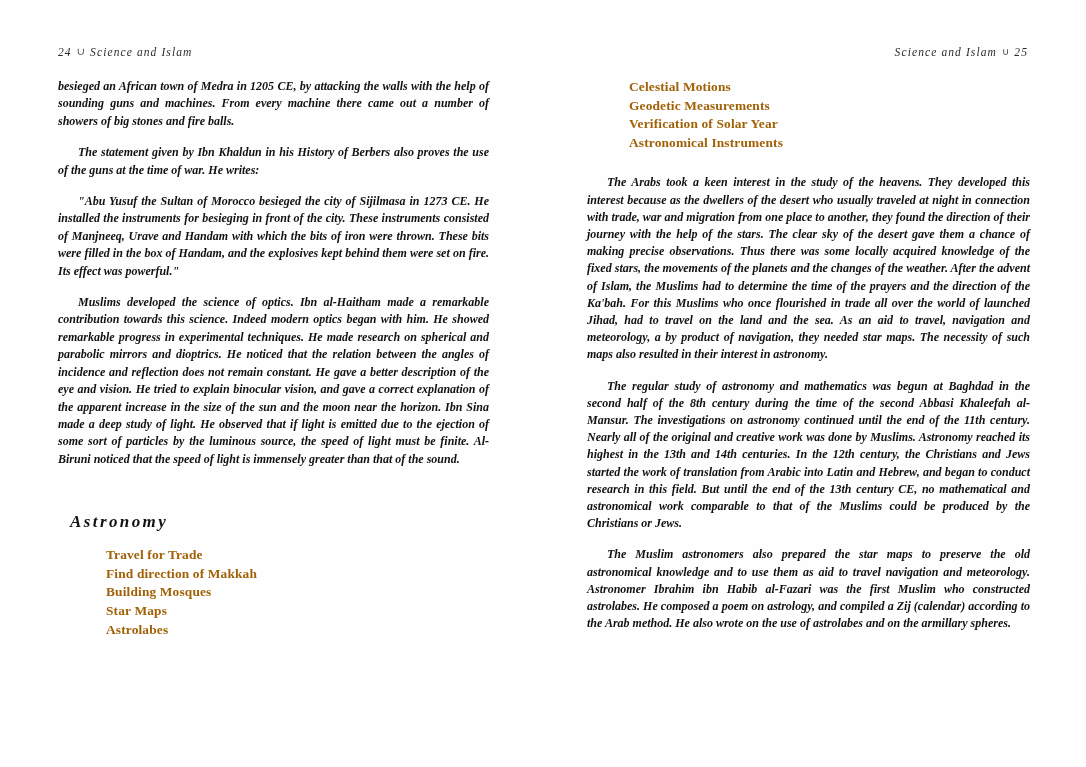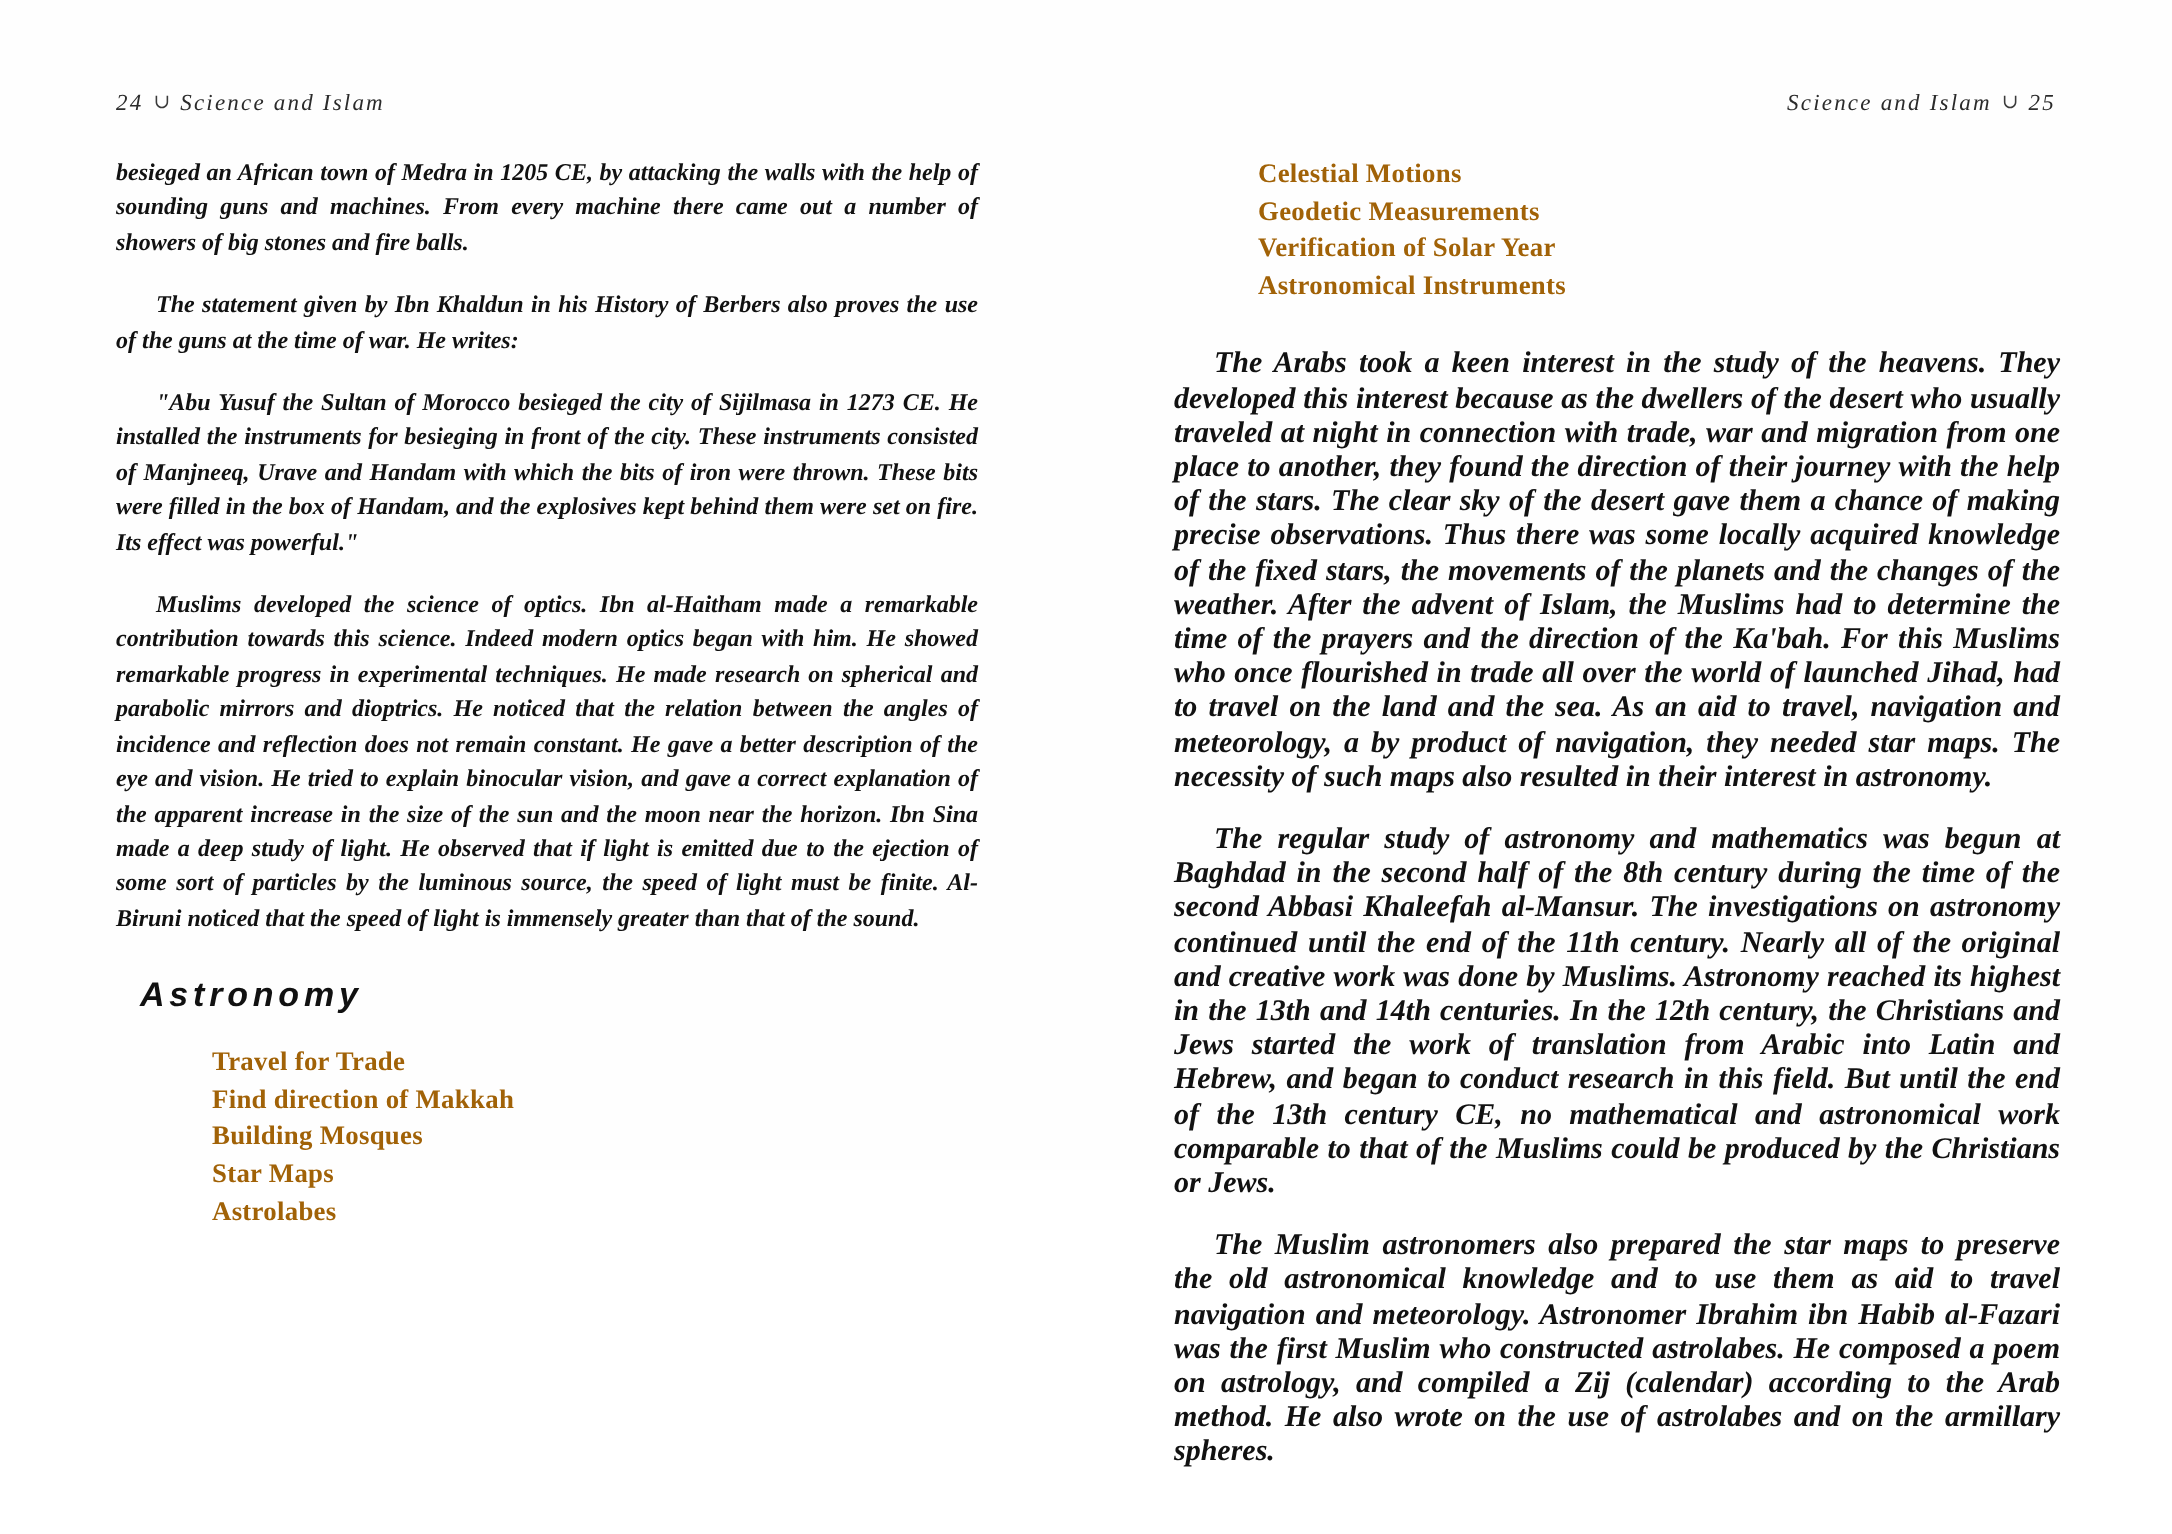--- a/index.html
+++ b/index.html
@@ -47,21 +47,21 @@
     font-family: "Liberation Serif", "DejaVu Serif", serif;
     font-style: italic;
     font-size: 11.5px;
     letter-spacing: 1.1px;
     color: #2b2b2b;
     white-space: nowrap;
     height: 16px;
     line-height: 16px;
   }
   .running-head.left  { text-align: left; }
-  .running-head.right { text-align: right; padding-right: 2px; }
+  .running-head.right { text-align: right; padding-right: 2px; font-family: Liberation Serif, serif; }
   .rh-num {
     font-style: italic;
     letter-spacing: 1.1px;
   }
   .rh-orn {
     display: inline-block;
     font-style: normal;
     font-size: 10px;
     letter-spacing: 0;
     padding: 0 5px;
@@ -86,28 +86,28 @@
     line-height: 17.4px;
     text-align: justify;
     color: #111111;
     -webkit-font-smoothing: none;
   }
   p.para.indent   { text-indent: 20px; }
   p.para.noindent { text-indent: 0; }
 
   
   .page-right p.para {
-    font-size: 15px;
+    font-size: 12px;
     line-height: 17.2px;
   }
 
   
   h2.section-heading {
-    margin: 20px 0 14px 12px;
-    font-family: Liberation Sans, sans-serif;
+    margin: 44px 0 14px 12px;
+    font-family: Liberation Serif, serif;
     font-style: italic;
     font-weight: bold;
     font-size: 17px;
     letter-spacing: 2.4px;
     color: #111111;
   }
 
   
   ul.outline {
     list-style: none;

